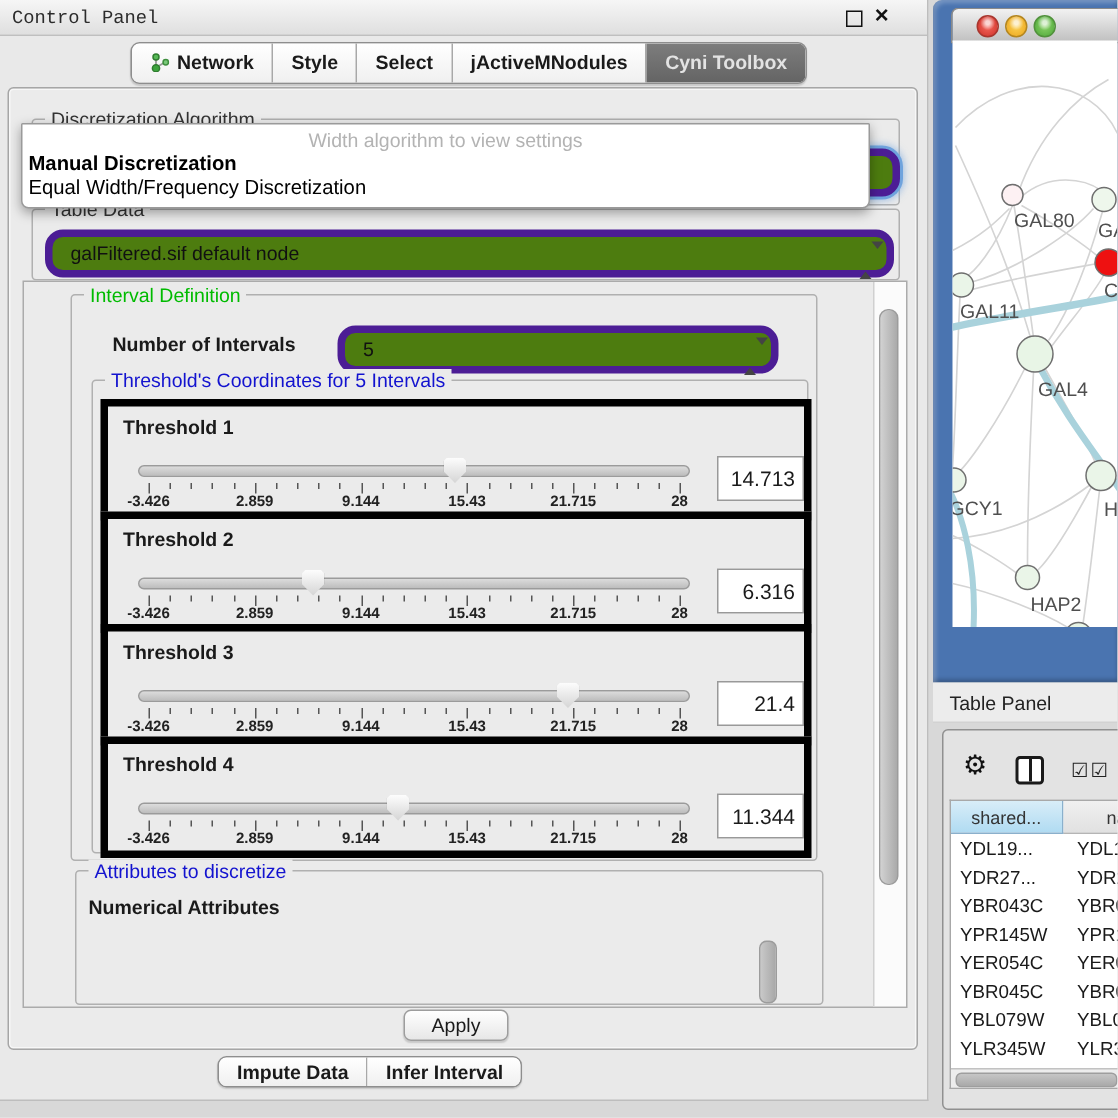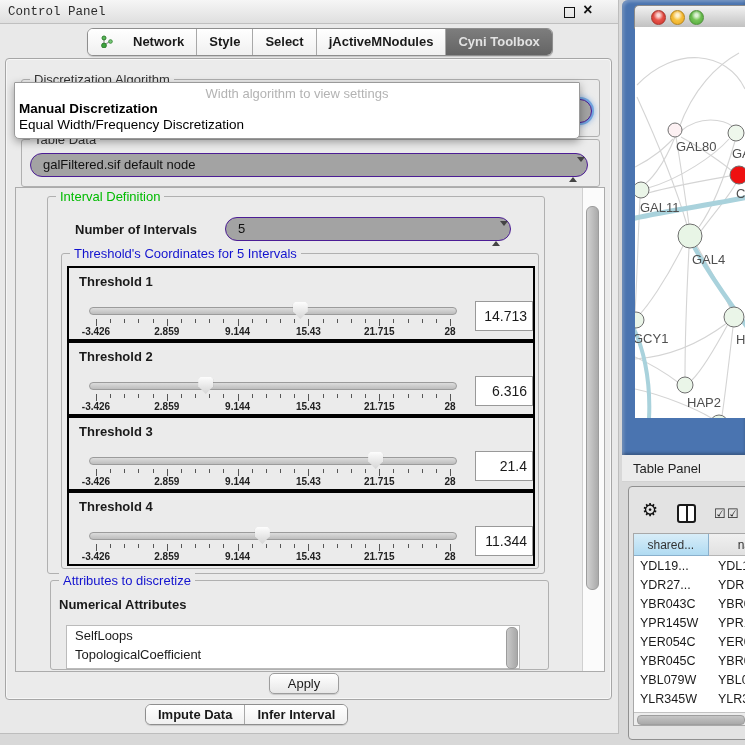--- a/index.html
+++ b/index.html
@@ -16,39 +16,39 @@
                border-bottom:1px solid #bfbfbf;font-family:Liberation Mono, monospace;}
   #lw-title{left:8px;top:5px;font-size:12.5px;color:#2b2b2b;}
   #float-icon{left:564px;top:7px;width:9px;height:9px;border:1.5px solid #111;}
   #close-icon{left:583px;top:2px;font-size:16px;font-weight:bold;color:#111;line-height:19px;}
 
   
   .segbar{display:flex;border:1px solid #8e8e8e;border-radius:6px;overflow:hidden;
           background:#fff;box-shadow:0 1px 1px rgba(0,0,0,.15);}
   .seg{padding:4px 12px 5px 12px;font-size:13px;font-weight:bold;color:#1a1a1a;
        background:linear-gradient(#ffffff,#f0f0f0);border-right:1px solid #a8a8a8;
-       display:flex;align-items:center;gap:20px;white-space:nowrap;}
+       display:flex;align-items:center;gap:5px;white-space:nowrap;}
   .seg:last-child{border-right:none;}
   .seg.sel{background:linear-gradient(#7d7d7d,#646464);color:#e3e3e3;}
   #top-tab-bar{left:87px;top:28px;height:26px;}
   #bottom-tab-bar{left:145px;top:704px;height:19px;}
   #bottom-tab-bar .seg{padding:2px 12px 3px 12px;}
 
   
   #content-panel{left:5px;top:58px;width:605px;height:640px;background:#ebebeb;
                  border:1px solid #a6a6a6;border-radius:4px;
                  box-shadow:inset 0 0 0 1px #f7f7f7;}
   .group{position:absolute;border:1px solid #b0b0b0;border-radius:3px;}
   .legend{position:absolute;top:-8px;left:8px;background:#ebebeb;padding:0 4px;
           font-size:13px;color:#333;white-space:nowrap;}
   .legend.green{color:#00bb00;}
   .legend.blue{color:#1313cf;}
 
   #algo-group{left:15px;top:20px;width:577px;height:56px;}
-  .combo{position:absolute;background:#a3a3a3;border:1px solid #4c1d95;border-radius:12px;
+  .combo{position:absolute;background:#4d7c0f;border:5px solid #4c1d95;border-radius:12px;
          font-size:13px;line-height:22px;padding-left:12px;color:#111;}
   #algo-combo{left:8px;top:19px;width:548px;height:22px;
               box-shadow:0 0 0 2px #6fa3dd,0 0 5px 3px rgba(110,160,220,.55);}
   #popup{left:8px;top:23px;width:564px;height:55px;background:#ffffff;
          border:1px solid #9a9a9a;border-radius:1px 1px 5px 5px;z-index:40;
          box-shadow:0 3px 8px rgba(0,0,0,.35);}
   #popup-hint{left:0;top:3px;width:100%;text-align:center;font-size:13px;color:#b3b3b3;}
   .popup-opt{position:absolute;left:4px;font-size:13.5px;color:#000;white-space:nowrap;}
 
   #tabledata-group{left:15px;top:80px;width:577px;height:46px;}
@@ -66,21 +66,21 @@
   #main-vscroll .thumb{position:absolute;left:3px;top:18px;width:11px;height:382px;
                 border-radius:6px;background:linear-gradient(90deg,#d2d2d2,#aaaaaa);
                 border:1px solid #9c9c9c;}
 
   #interval-group{left:31px;top:8px;width:496px;height:376px;background:#ebebeb;}
   #noi-label{left:27px;top:25px;font-size:13px;font-weight:bold;}
   #noi-spinner{left:177px;top:20px;width:272px;height:22px;}
   #thr-group{left:13px;top:56px;width:476px;height:314px;}
 
   .thr-panel{position:absolute;left:5px;width:464px;height:71px;
-             border:2px solid #000000;background:#ebebeb;}
+             border:5px solid #000000;background:#ebebeb;}
   .thr-label{position:absolute;left:10px;top:6px;font-size:13px;font-weight:bold;}
   .slider{position:absolute;left:20px;top:34px;width:368px;height:34px;}
   .track{position:absolute;left:0;top:5px;width:366px;height:6px;border-radius:4px;
          background:linear-gradient(#dcdcdc,#bdbdbd);border:1px solid #9b9b9b;}
   .thumb-pt{position:absolute;top:0;width:15px;height:17px;
          background:linear-gradient(#fdfdfd,#d5d5d5);
          clip-path:polygon(15% 0,85% 0,100% 14%,100% 55%,50% 100%,0 55%,0 14%);
          filter:drop-shadow(0 1px 1px rgba(0,0,0,.4));}
   .tick{position:absolute;top:17px;width:1px;background:#555;}
   .ticklab{position:absolute;top:24px;transform:translateX(-50%);
@@ -374,25 +374,20 @@
                 </div>
                 <div class="val-box">11.344</div>
               </div>
             </div>
         </div>
       </div>
 
       <div id="attr-group" class="group">
         <div class="legend blue">Attributes to discretize</div>
         <div id="attr-sub" class="abs">Numerical Attributes</div>
-        <div id="attr-list" class="abs">
-            <div class="attr-item">SelfLoops</div>
-            <div class="attr-item">TopologicalCoefficient</div>
-            <div class="attr-item">BetweennessCentrality</div>
-          </div>
         <div id="attr-scroll" class="abs"></div>
       </div>
 
       <div id="main-vscroll" class="abs">
         <div class="thumb"></div>
       </div>
     </div>
 
     <div id="apply-btn" class="abs">Apply</div>
   </div>

